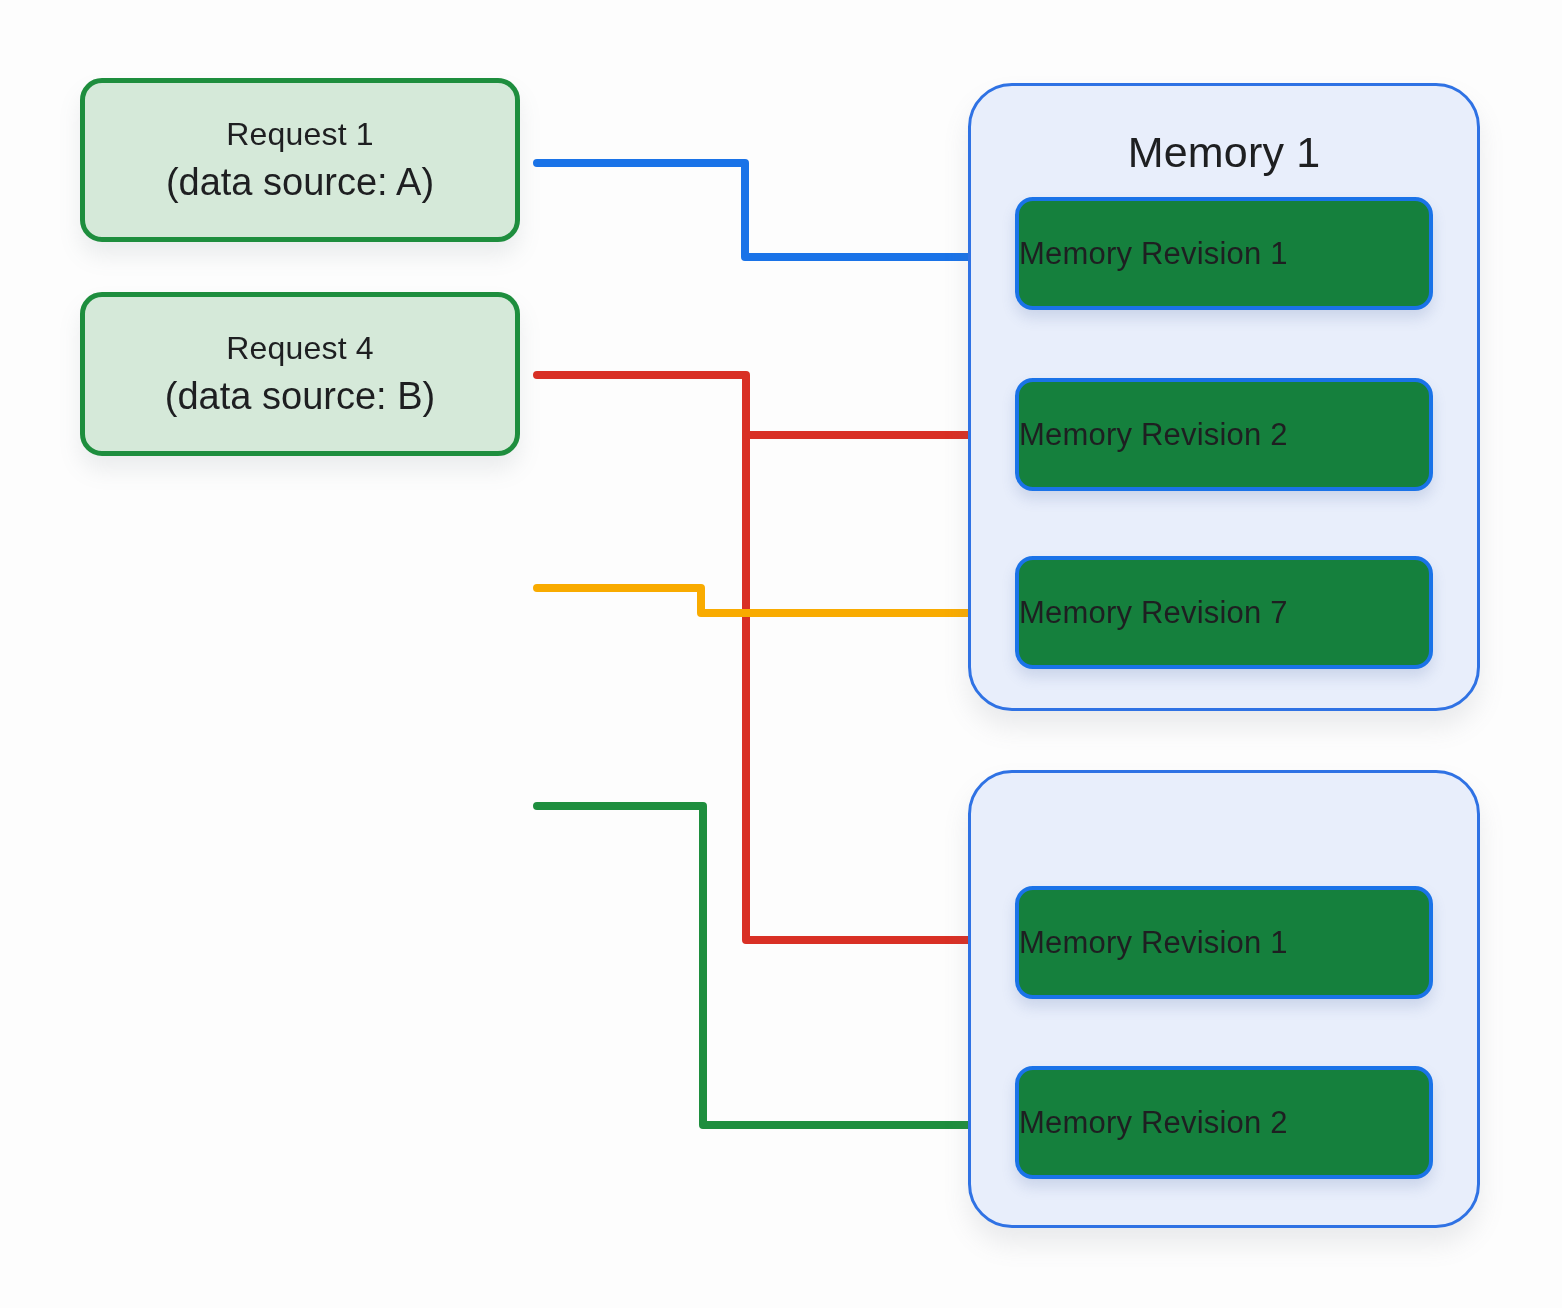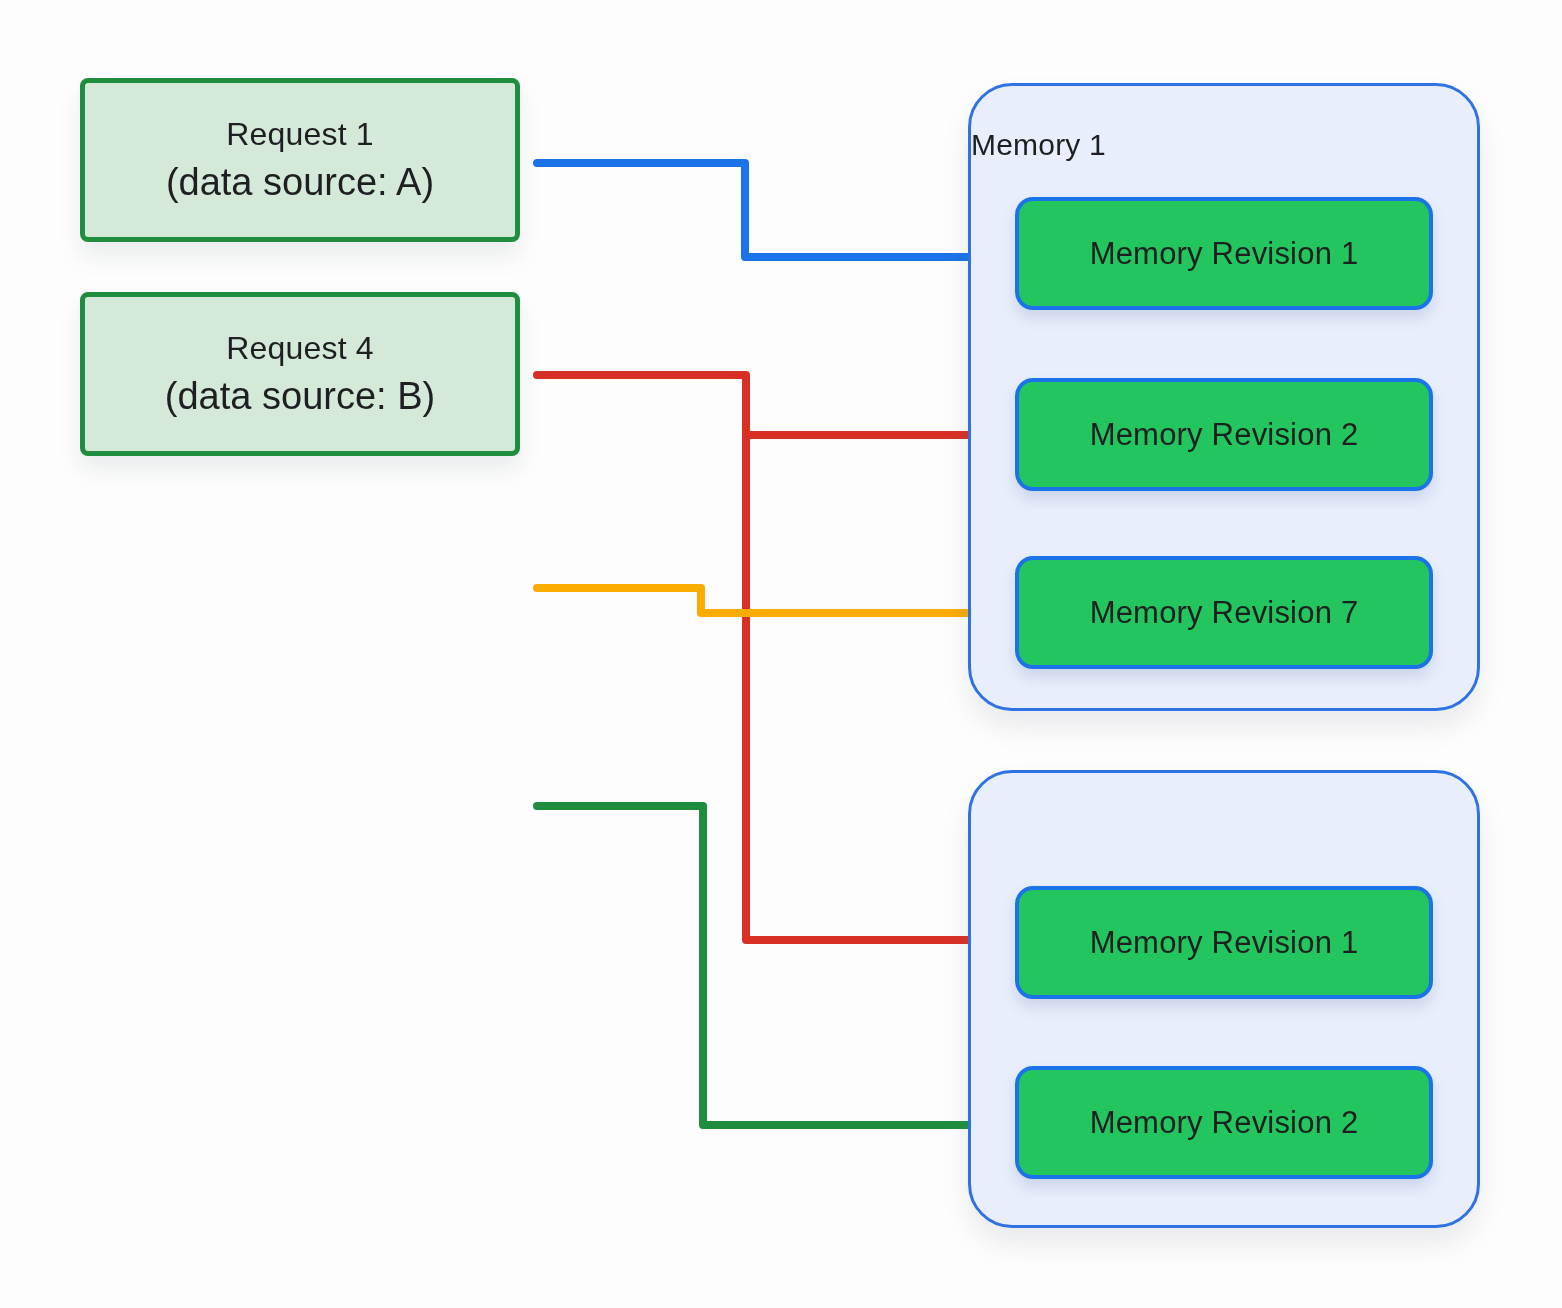--- a/index.html
+++ b/index.html
@@ -37,21 +37,21 @@
     stroke-linejoin: round;
   }
   .request-box {
     position: absolute;
     left: 80px;
     width: 440px;
     height: 164px;
     box-sizing: border-box;
     background: #d5e9d9;
     border: 5px solid #1e8e3e;
-    border-radius: 8px;
+    border-radius: 22px;
     display: flex;
     flex-direction: column;
     align-items: center;
     justify-content: center;
     gap: 8px;
     box-shadow: 0 14px 22px rgba(110,120,135,0.13);
   }
   .request-title {
     font-size: 32px;
     font-weight: 500;
@@ -67,36 +67,36 @@
     width: 512px;
     box-sizing: border-box;
     background: #e8eefb;
     border: 3px solid #2f72e4;
     border-radius: 44px;
     box-shadow: 0 16px 26px rgba(110,120,135,0.14);
   }
   .memory-title {
     position: absolute;
     left: 0; right: 0;
-    font-size: 30px;
+    text-align: center;
+    font-size: 43px;
     font-weight: 500;
     letter-spacing: 0.2px;
   }
   .revision-box {
     position: absolute;
     left: 44px;
     width: 418px;
     height: 113px;
     box-sizing: border-box;
-    background: #22c55e;
+    background: #15803d;
     border: 4px solid #1a73e8;
     border-radius: 18px;
     display: flex;
     align-items: center;
-    justify-content: center;
     font-size: 31px;
     font-weight: 500;
     letter-spacing: 0.2px;
     box-shadow: 0 8px 14px rgba(70,100,160,0.18);
   }
 </style>
 </head>
 <body>
 
 <div class="canvas">

